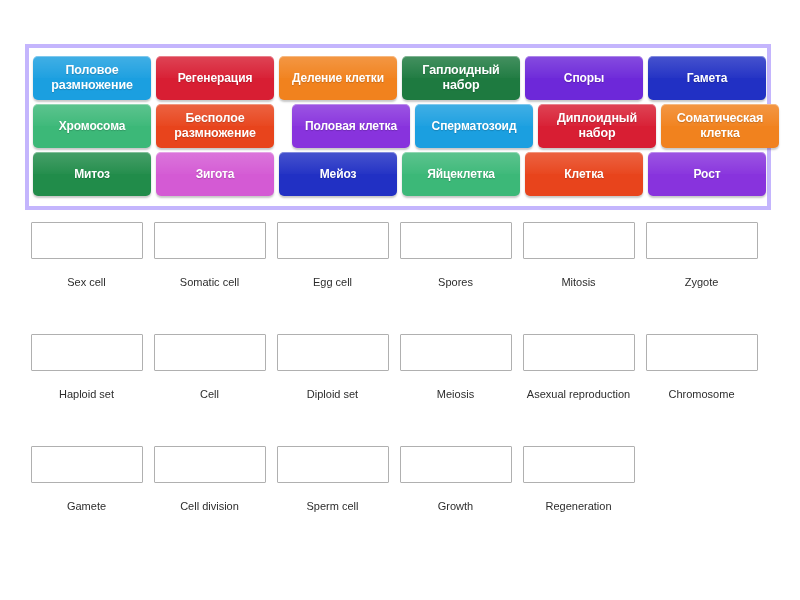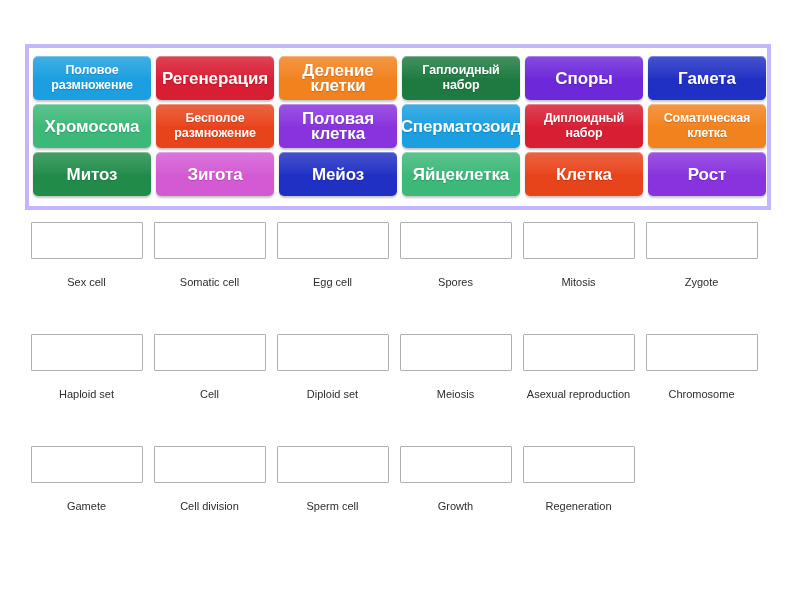--- a/index.html
+++ b/index.html
@@ -42,21 +42,21 @@
     height: 44px;
     margin-right: 5px;
     border-radius: 5px;
     box-sizing: border-box;
     display: flex;
     align-items: center;
     justify-content: center;
     text-align: center;
     color: #ffffff;
     font-weight: bold;
-    font-size: 17px;
+    font-size: 12px;
     line-height: 15px;
     letter-spacing: -0.1px;
     cursor: move;
     user-select: none;
     position: relative;
     overflow: hidden;
     box-shadow: 0 2px 2px rgba(0,0,0,0.22), inset 0 1px 0 rgba(255,255,255,0.33);
     text-shadow: 0 1px 1px rgba(0,0,0,0.18);
     padding: 0 3px;
   }
@@ -133,21 +133,21 @@
         <span>Гамета</span>
       </div>
     </div>
     <div class="tile-row">
       <div class="tile" style="background: rgb(60, 184, 120);">
         <span>Хромосома</span>
       </div>
       <div class="tile small" style="background: rgb(232, 68, 28);">
         <span>Бесполое размножение</span>
       </div>
-      <div class="tile" style="background: rgb(136, 51, 221);">
+      <div class="tile" style="background: rgb(136, 51, 221); margin-left: 13px;">
         <span>Половая клетка</span>
       </div>
       <div class="tile" style="background: rgb(27, 159, 224);">
         <span>Сперматозоид</span>
       </div>
       <div class="tile small" style="background: rgb(216, 30, 51);">
         <span>Диплоидный набор</span>
       </div>
       <div class="tile small" style="background: rgb(241, 130, 30);">
         <span>Соматическая клетка</span>

